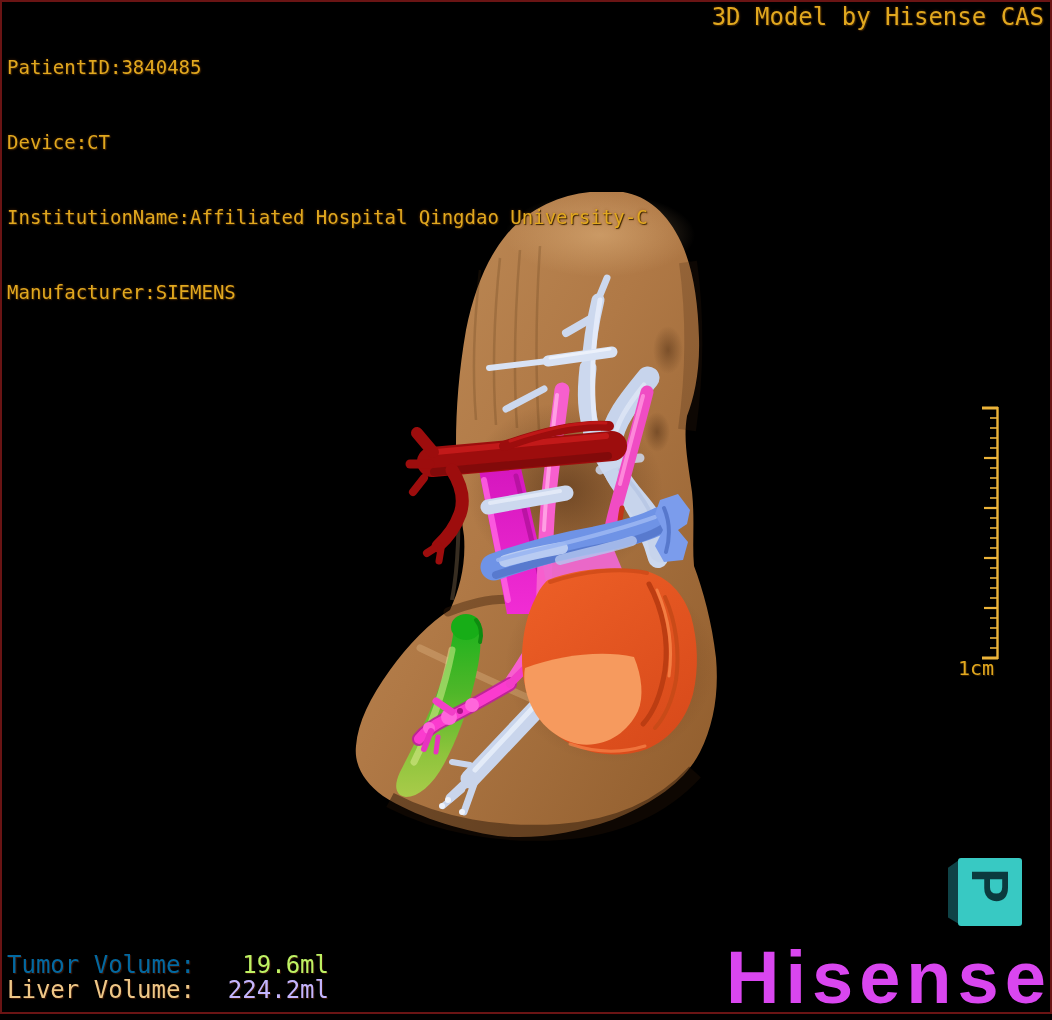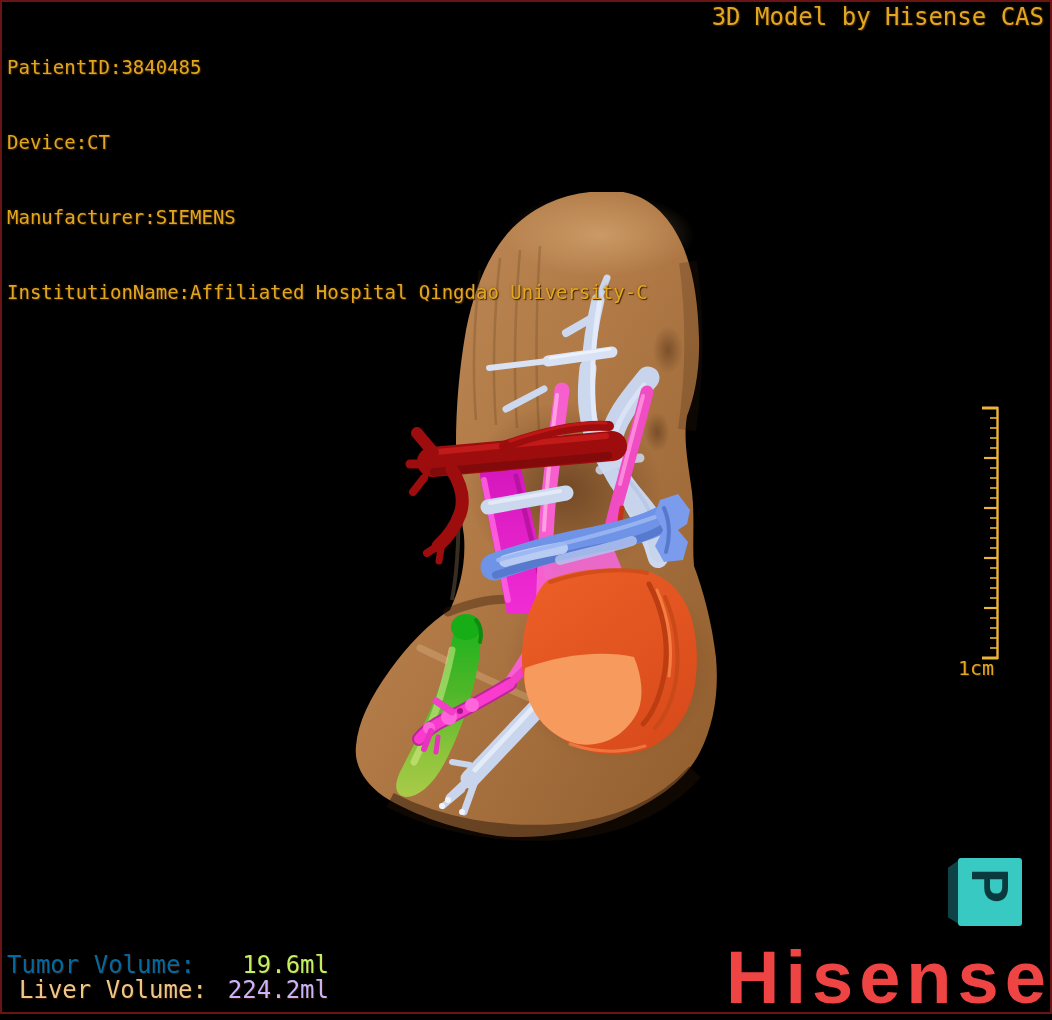--- a/index.html
+++ b/index.html
@@ -220,22 +220,22 @@
         <path d="M 657 590 C 669 618 673 648 669 676" stroke="#f58246" stroke-width="3" opacity="0.9"></path>
         <path d="M 550 582 C 584 571 620 567 647 573" stroke="#c44414" stroke-width="4" opacity="0.6"></path>
         <path d="M 570 744 C 596 753 622 753 645 746" stroke="#f8854a" stroke-width="3" opacity="0.7"></path>
       </g>
     </g>
   </svg>
 
   <div class="patient-info" style="color: rgb(225, 168, 31);">
     <div>PatientID:3840485</div>
     <div>Device:CT</div>
+    <div>InstitutionName:Affiliated Hospital Qingdao University-C</div>
     <div>Manufacturer:SIEMENS</div>
-    <div>InstitutionName:Affiliated Hospital Qingdao University-C</div>
   </div>
 
   <div class="view-title" style="color: rgb(225, 168, 31);">3D Model by Hisense CAS</div>
 
   <div class="scalebar">
     <svg width="1052" height="1020" style="position:absolute;left:0;top:0;pointer-events:none;">
       <line x1="997.5" y1="407" x2="997.5" y2="659" stroke="#ecb43a" stroke-width="2.4"></line>
       <g id="ruler-ticks" stroke="#ecb43a">
           <line x1="982" x2="998" y1="408" y2="408" stroke-width="3"></line>
           <line x1="990" x2="998" y1="418" y2="418" stroke-width="1.6"></line>
@@ -274,21 +274,21 @@
       <span class="cube-letter">P</span>
     </div>
   </div>
 
   <div class="stats">
     <div class="stat-row">
       <span style="color: #0369a1;">Tumor Volume:</span>
       <span style="color: #bef264;">19.6ml</span>
     </div>
     <div class="stat-row">
-      <span style="color: rgb(238, 199, 135); margin-left: 12px;">Liver Volume:</span>
+      <span style="color: rgb(238, 199, 135);">Liver Volume:</span>
       <span style="color: #c4b5fd;">224.2ml</span>
     </div>
   </div>
 
-  <div class="brand" style="color: #ef4444;">Hisense</div>
+  <div class="brand" style="color: #d946ef;">Hisense</div>
 
   <div class="frame"></div>
 </div>
 
 </body></html>

